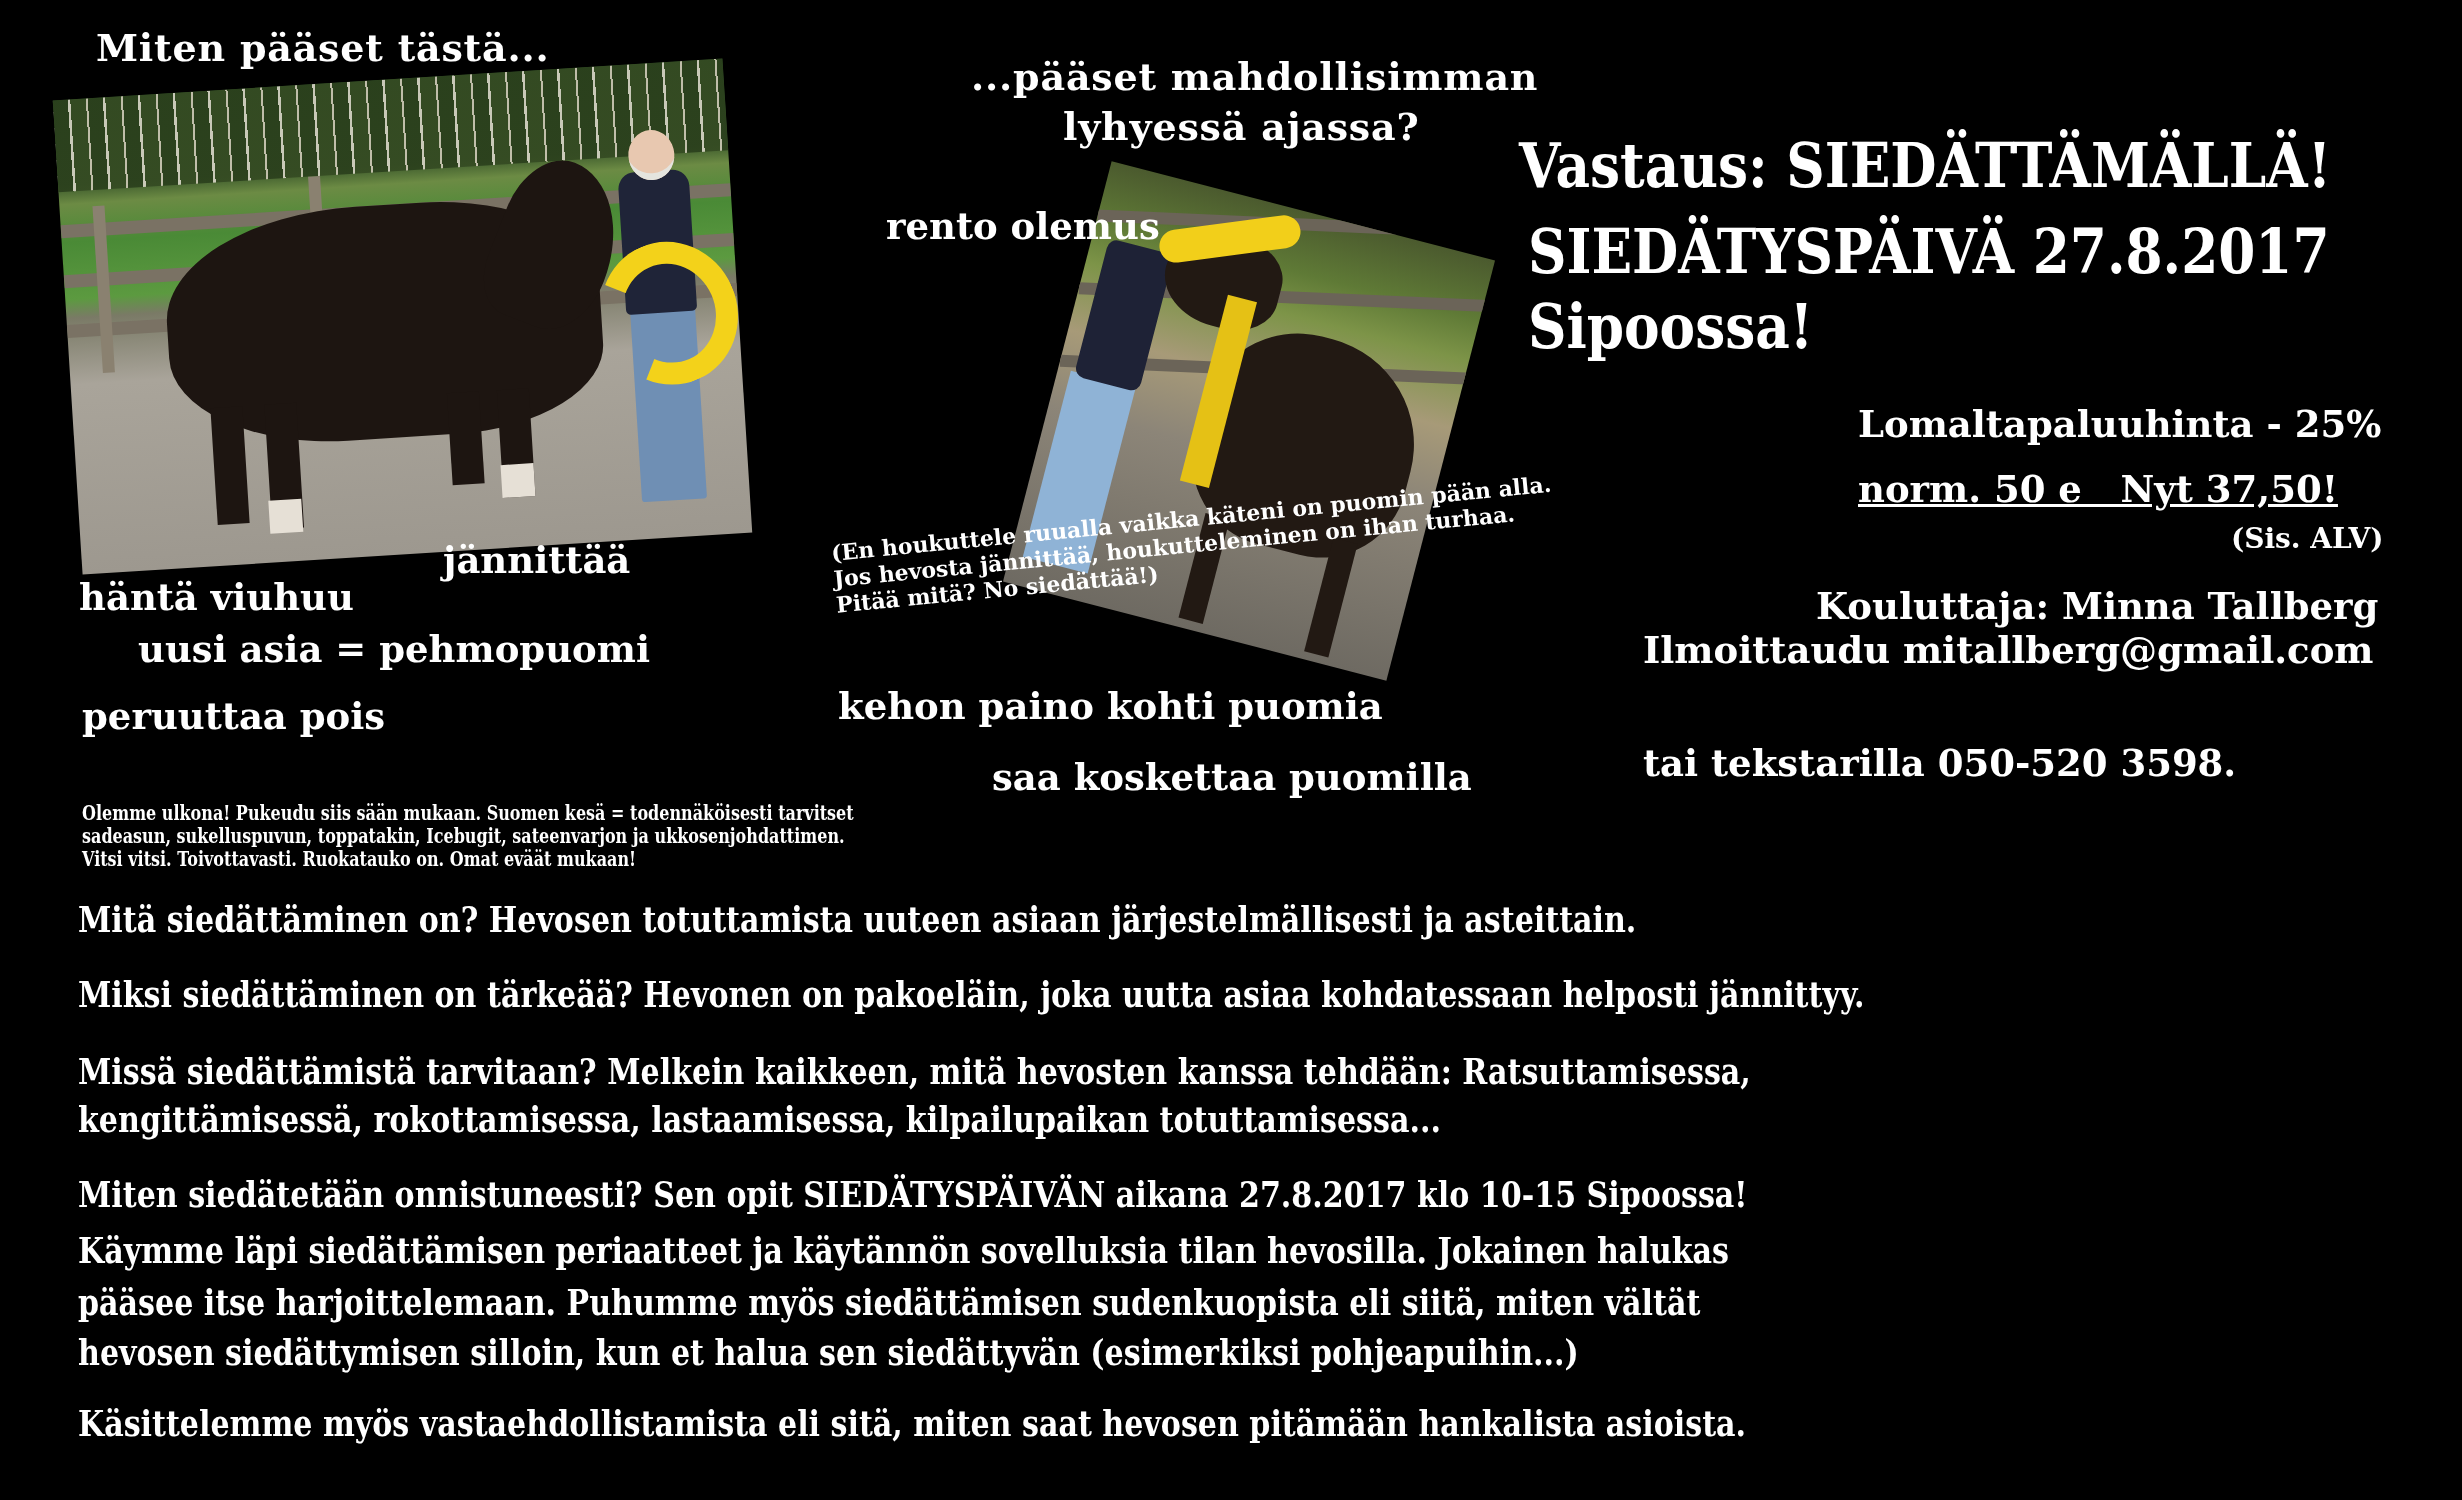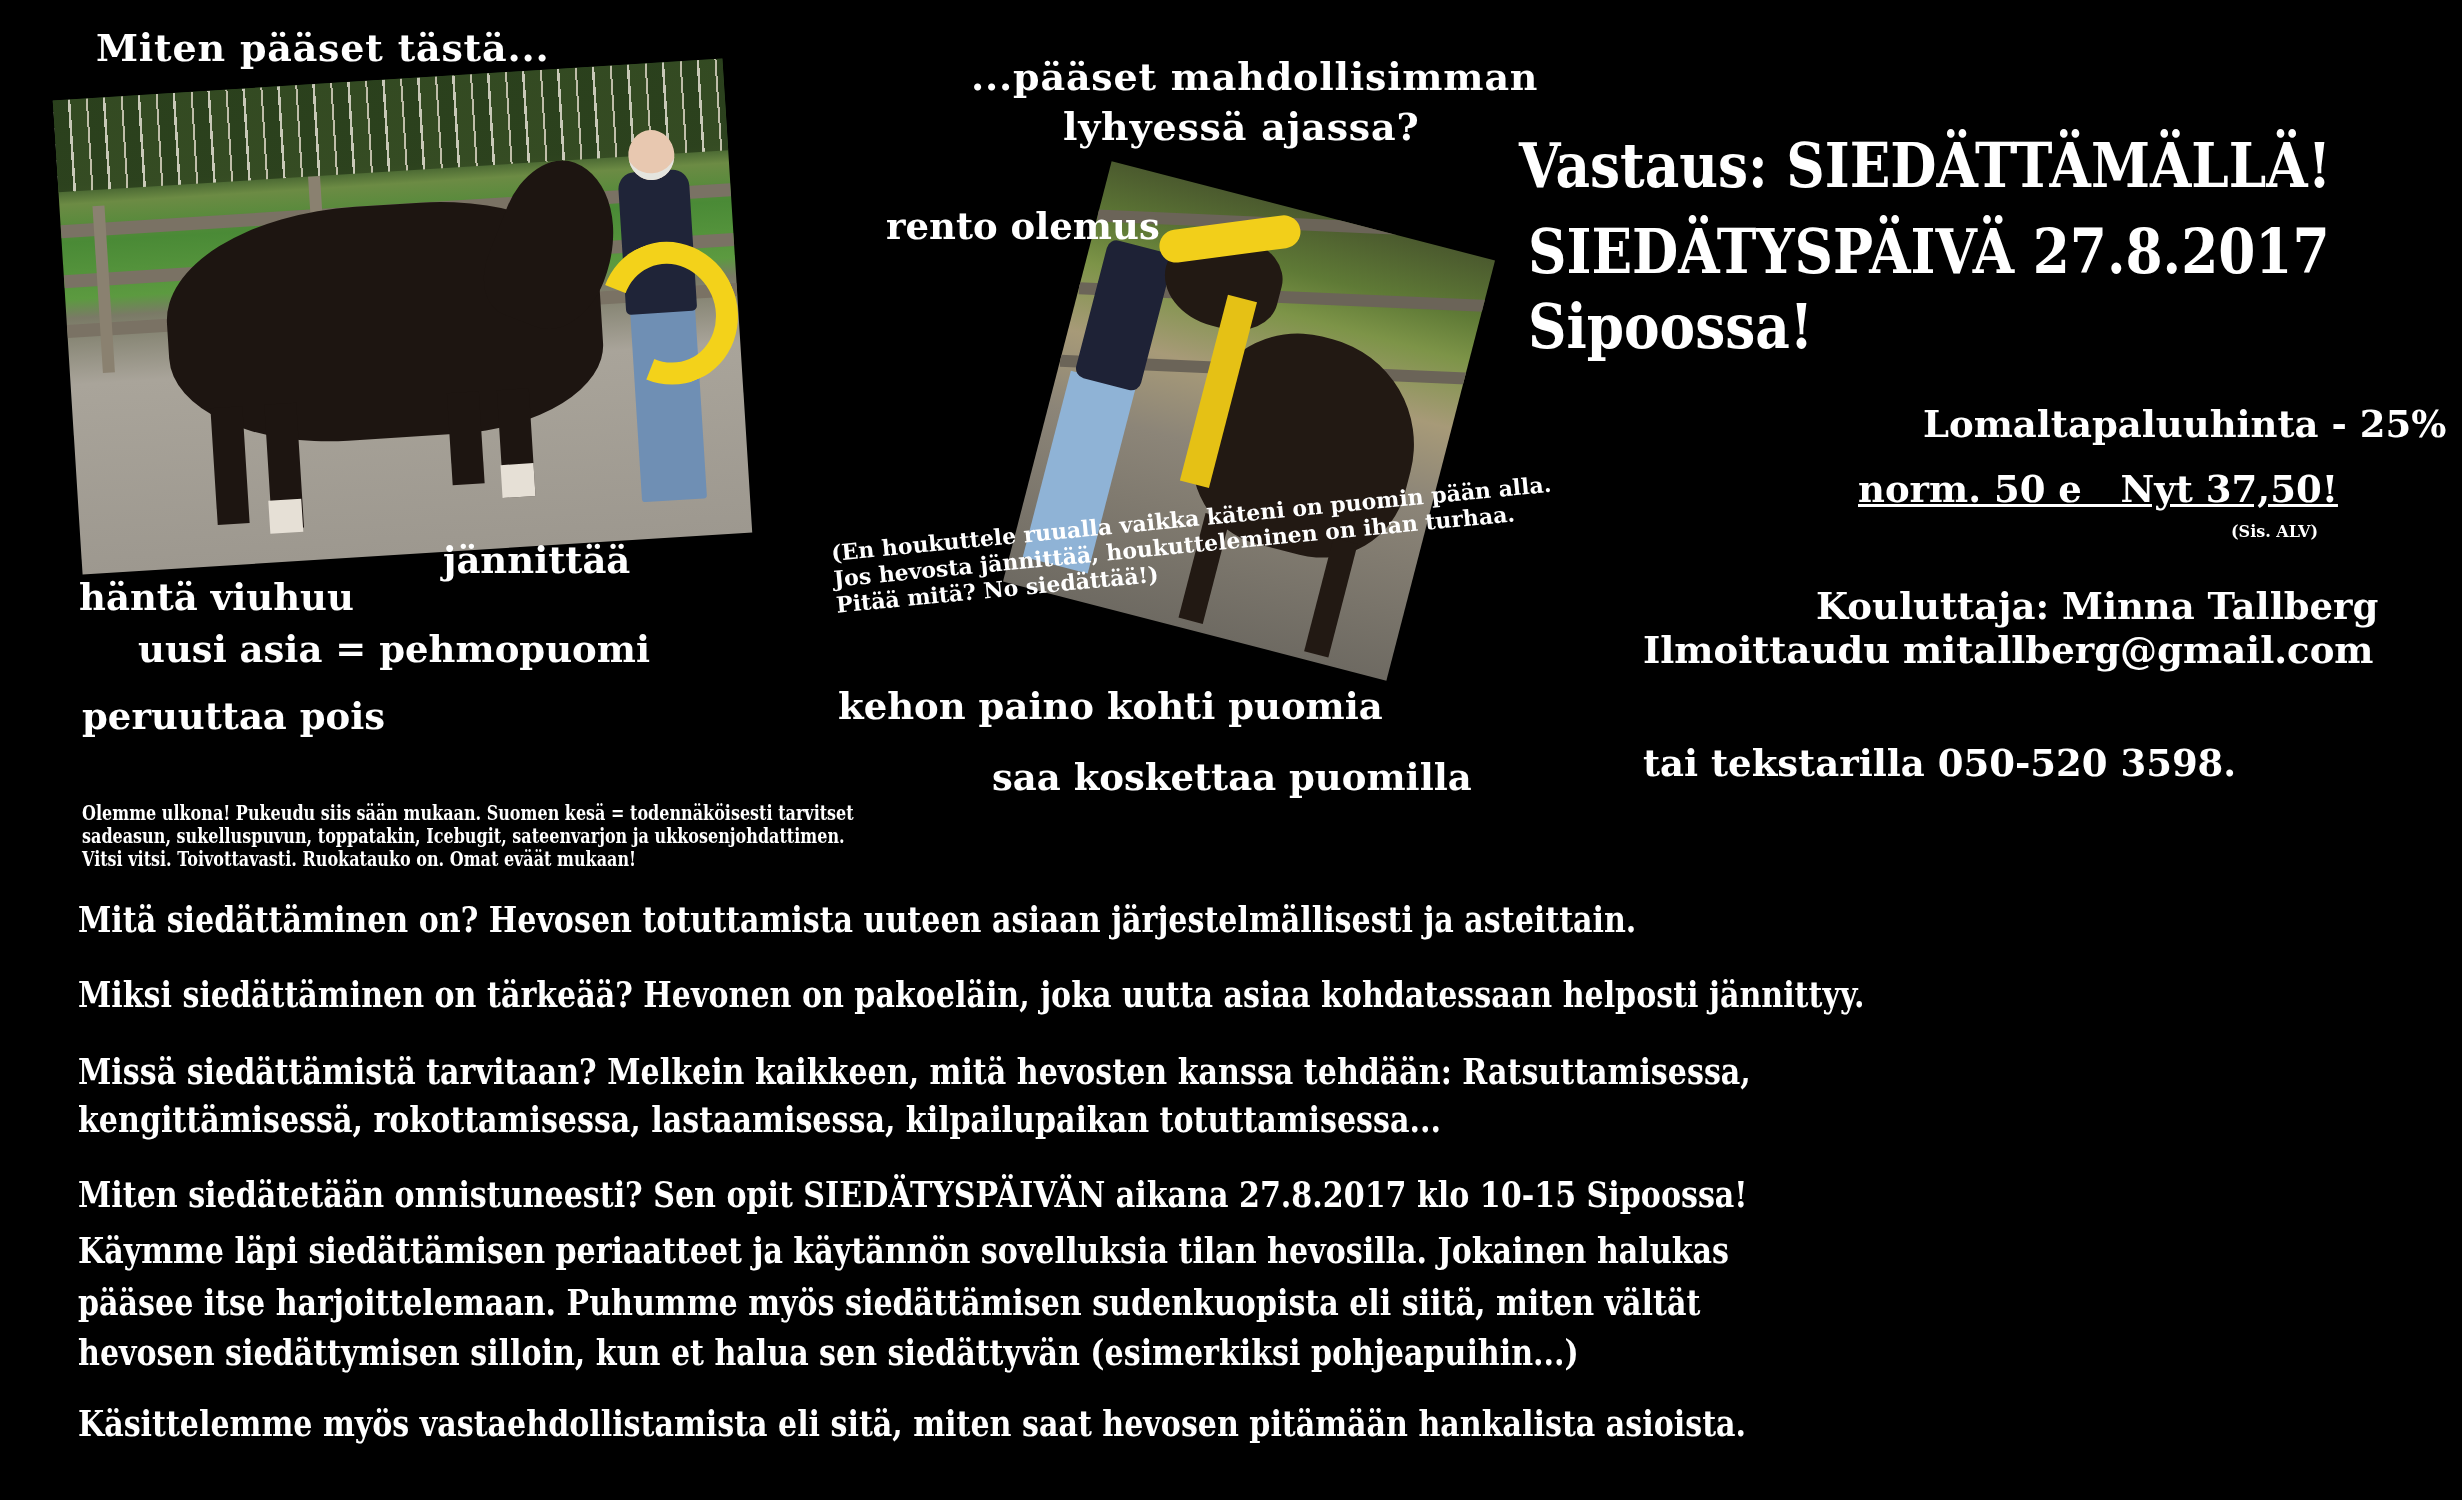--- a/index.html
+++ b/index.html
@@ -4,21 +4,21 @@
 <style>
   html, body { margin: 0; padding: 0; background: #000; }
   body { width: 2462px; height: 1501px; position: relative; overflow: hidden; background: #000; color: #fff;
          font-family: "DejaVu Serif", "Liberation Serif", serif; font-weight: bold; }
   .abs { position: absolute; white-space: nowrap; }
   .t-head { font-size: 38px; letter-spacing: 0.8px; }
   .t-big { font-size: 62px; font-weight: bold; font-family: "DejaVu Serif", serif; transform: scaleX(0.86); transform-origin: left top; }
   .t-med { font-size: 37px; }
   .t-body { font-size: 35px; font-family: "DejaVu Serif", serif; transform: scaleX(0.86); transform-origin: left top; }
   .t-small { font-size: 20px; font-family: "DejaVu Serif", serif; transform: scaleX(0.80); transform-origin: left top; line-height: 23px; white-space: normal; width: 1084px; }
-  .t-alv { font-size: 16px; }
+  .t-alv { font-size: 28px; }
 
   
   .photo { position: absolute; overflow: hidden; }
   .photo1 { left: 67px; top: 79px; width: 671px; height: 475px; transform: rotate(-3.6deg); transform-origin: center;
     background:
       linear-gradient(180deg, #2e4a22 0%, #3d5a2c 18%, #6c8b44 22%, #4a8a36 30%, #5c9a40 42%, #7a7a66 46%, #a9a49a 60%, #9d988f 100%); }
   .photo2 { left: 1051px; top: 204px; width: 396px; height: 434px; transform: rotate(14.5deg); transform-origin: center;
     background:
       linear-gradient(180deg, #4b5a2e 0%, #5f7a36 14%, #7d9448 24%, #a79a78 40%, #8c8578 58%, #6e6a62 100%); }
 
@@ -89,21 +89,21 @@
 </div>
 
 <div class="abs t-head" style="left:96px;top:25px;text-align:center;">Miten pääset tästä...</div>
 <div class="abs t-head" style="left:971px;top:54px;">...pääset mahdollisimman</div>
 <div class="abs t-head" style="left:1063px;top:104px;">lyhyessä ajassa?</div>
 
 <div class="abs t-big" style="left:1519px;top:129px;">Vastaus: SIEDÄTTÄMÄLLÄ!</div>
 <div class="abs t-big" style="left:1528px;top:215px;">SIEDÄTYSPÄIVÄ 27.8.2017</div>
 <div class="abs t-big" style="left:1528px;top:290px;">Sipoossa!</div>
 
-<div class="abs t-med" style="left:1923px;top:402px;">Lomaltapaluuhinta - 25%</div>
+<div class="abs t-med" style="left:1858px;top:402px;">Lomaltapaluuhinta - 25%</div>
 <div class="abs t-med" style="left:1858px;top:467px;white-space:pre;text-decoration:underline;">norm. 50 e   Nyt 37,50!</div>
 <div class="abs t-alv" style="left:2231px;top:522px;">(Sis. ALV)</div>
 
 <div class="abs t-med" style="left:1816px;top:584px;">Kouluttaja: Minna Tallberg</div>
 <div class="abs t-med" style="left:1643px;top:628px;">Ilmoittaudu mitallberg@gmail.com</div>
 <div class="abs t-med" style="left:1643px;top:713px;margin-top:28px;">tai tekstarilla 050-520 3598.</div>
 
 <div class="abs t-med" style="left:443px;top:538px;">jännittää</div>
 <div class="abs t-med" style="left:79px;top:575px;">häntä viuhuu</div>
 <div class="abs t-med" style="left:138px;top:627px;">uusi asia = pehmopuomi</div>

